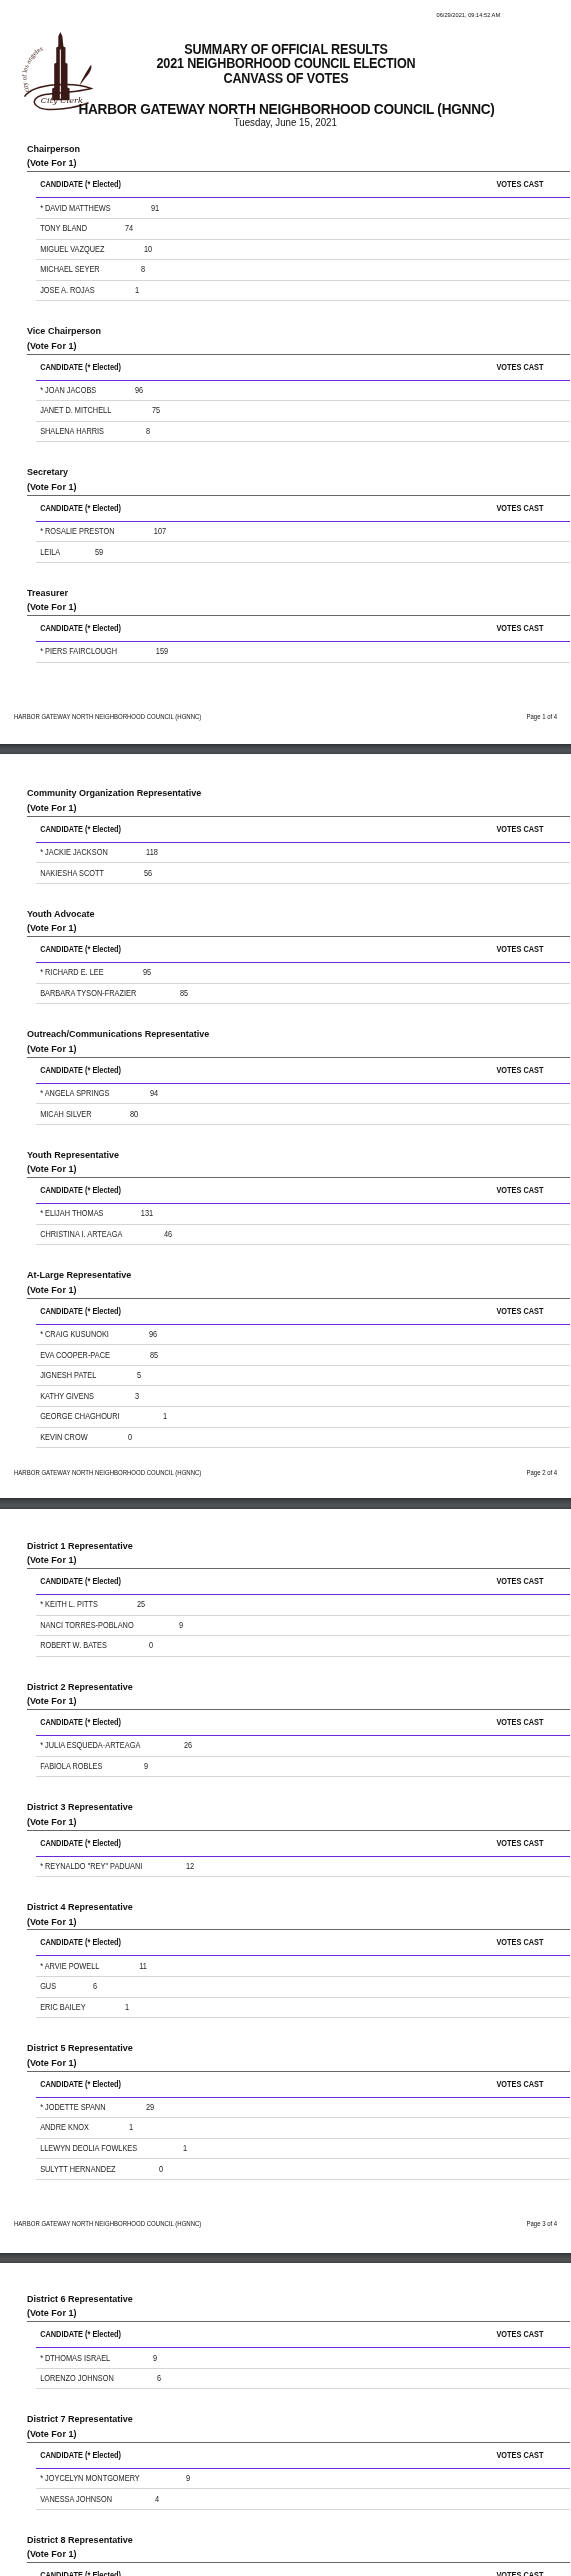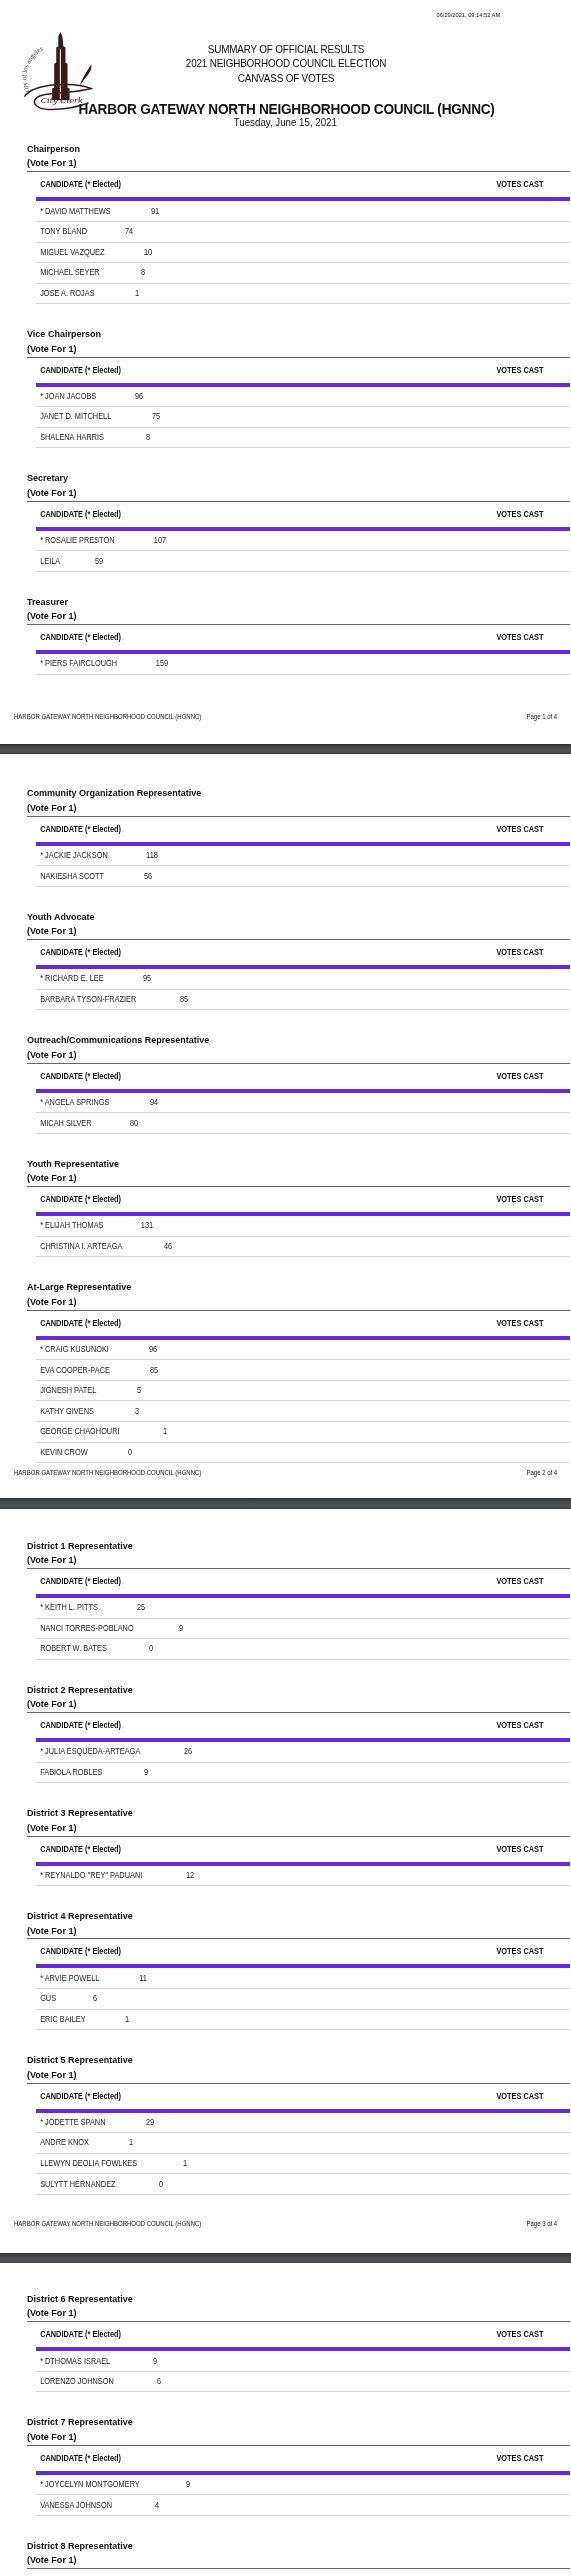--- a/index.html
+++ b/index.html
@@ -2,32 +2,32 @@
 <html style="font-size:8.2px"><head>
 <meta charset="utf-8">
 <style>
   html, body { margin:0; padding:0; background:#ffffff; }
   body { width:572px; font-family:"Liberation Sans", sans-serif; color:#111; }
   .page { position:relative; width:572px; height:744px; background:#fff; box-sizing:border-box; }
   .page.p4 { height:383px; }
   .sep { width:572px; height:10.3px; background:linear-gradient(#2f3234 0%, #43474a 30%, #505457 70%, #3f4245 100%); }
   .timestamp { position:absolute; top:11.3px; right:72px; font-size:6.2px; transform:scaleX(0.92); transform-origin:right; }
   .logo { position:absolute; left:14.4px; top:31px; width:85px; height:82px; }
-  .title-block { position:absolute; left:0; width:572px; top:42px; text-align:center; font-weight:normal; font-size:11px; line-height:14.4px; letter-spacing:-0.2px; }
+  .title-block { position:absolute; left:0; width:572px; top:42px; text-align:center; font-weight:bold; font-size:14px; line-height:14.4px; letter-spacing:-0.2px; }
   .title-block div { transform:scaleX(0.9); }
   .council { position:absolute; left:0; width:572px; top:100px; text-align:center; font-weight:bold; font-size:15.5px; letter-spacing:-0.3px; }
   .council span { display:inline-block; transform:scaleX(0.88); }
   .edate { position:absolute; left:0; width:571px; top:116px; text-align:center; font-size:10.8px; }
   .edate span { display:inline-block; transform:scaleX(0.9); }
   .content { position:absolute; left:27px; width:543px; }
   .contest { margin-bottom:23px; }
   .ctitle { font-weight:bold; font-size:9.8px; line-height:14.4px; transform:scaleX(0.92); transform-origin:left; white-space:nowrap; }
   .topline { height:0; border-top:1px solid #666; margin-top:0.5px; }
   .tbl { margin-left:9.3px; }
-  .thead { display:flex; justify-content:space-between; align-items:center; height:25px; border-bottom:4px solid #6d28d9; font-weight:bold; font-size:8.2px; }
+  .thead { display:flex; justify-content:space-between; align-items:center; height:25px; border-bottom:1px solid #6d28d9; font-weight:bold; font-size:8.2px; }
   .thead .c1 { padding-left:4.6px; transform:scaleX(0.9); transform-origin:left; white-space:nowrap; }
   .thead .c2 { width:72px; text-align:center; transform:scaleX(0.9); margin-right:14.4px; white-space:nowrap; }
   .row { display:flex; align-items:center; height:19.6px; border-bottom:1px solid #d6d6d6; font-size:8.2px; color:#222; }
   .row .c1 { padding-left:4.6px; transform:scaleX(0.9); transform-origin:left; white-space:nowrap; }
   .row .c2 { width:72px; text-align:center; margin-right:14.4px; transform:scaleX(0.9); }
   .footer { position:absolute; left:14.4px; right:14.4px; top:713px; display:flex; justify-content:space-between; font-size:6.7px; }
   .footer span { display:inline-block; transform:scaleX(0.9); }
   .footer .fl span { transform-origin:left; }
   .footer .fr span { transform-origin:right; }
 </style>

